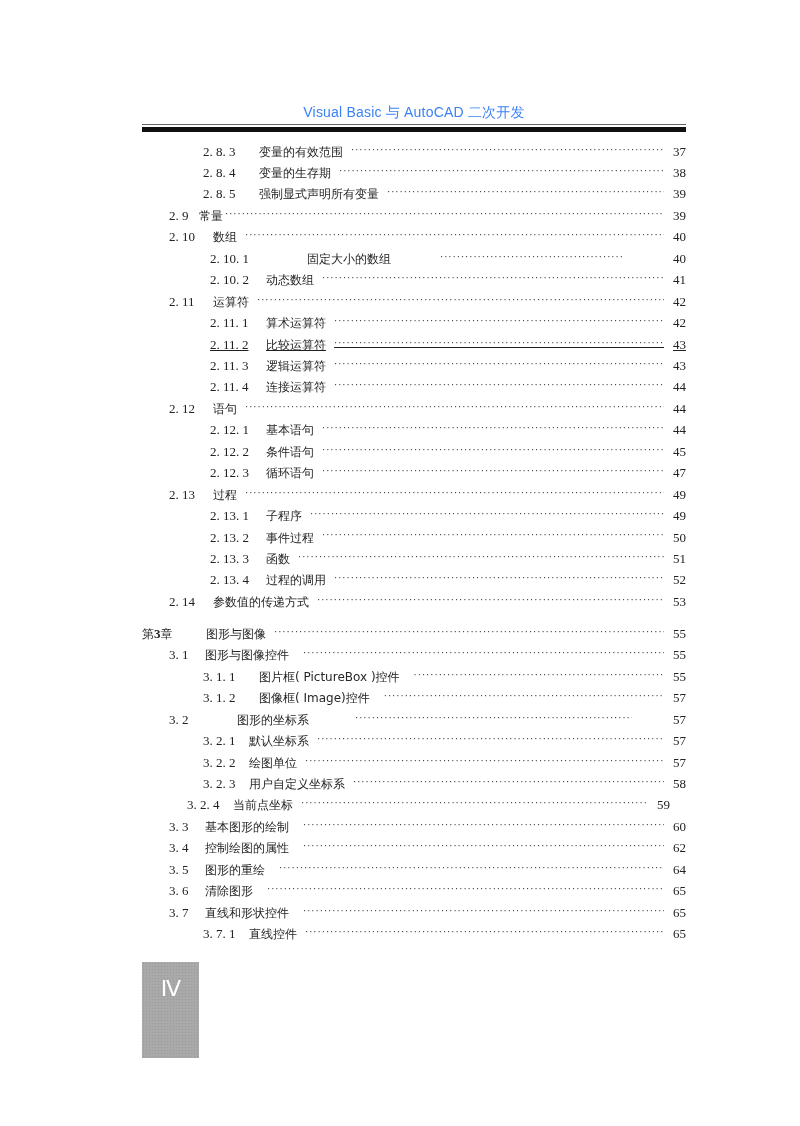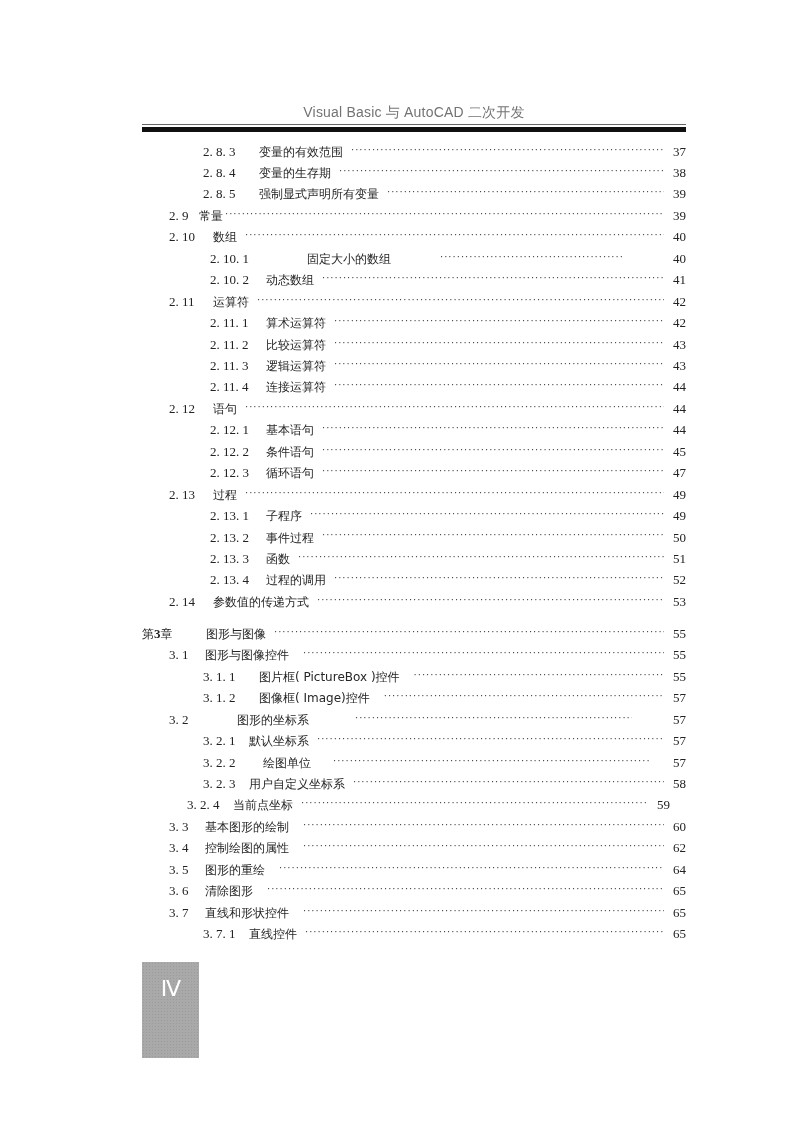--- a/index.html
+++ b/index.html
@@ -1,19 +1,19 @@
 <!DOCTYPE html>
 <html><head>
   <meta charset="utf-8">
   <style>
     html, body { margin: 0; padding: 0; background: #ffffff; }
     body { width: 800px; height: 1126px; position: relative; overflow: hidden;
            font-family: "DejaVu Serif", "Liberation Serif", serif; color: #222; }
     .header-title { position: absolute; left: 142px; width: 544px; top: 104px; text-align: center;
-           font-family: "Liberation Sans", "DejaVu Sans", sans-serif; font-size: 14px; color: #737373; letter-spacing: 0.2px; }
+           font-family: "Liberation Sans", "DejaVu Sans", sans-serif; font-size: 14px; color: #3b82f6; letter-spacing: 0.2px; }
     .rule-thin { position: absolute; left: 142px; width: 544px; top: 124px; height: 1px; background: #666; }
     .rule-thick { position: absolute; left: 142px; width: 544px; top: 127px; height: 5px; background: #111; }
     .toc { position: absolute; left: 0; top: 0; width: 800px; }
     .row { position: absolute; height: 20px; line-height: 20px; font-size: 12.5px; display: flex; align-items: baseline; white-space: nowrap; }
     .row .num { display: inline-block; font-family: "Liberation Serif", "DejaVu Serif", serif; font-size: 13px; }
     .row .title { display: inline-block; font-family: "DejaVu Sans", sans-serif; font-size: 12px; color: #262626; }
     .row .leader { flex: 1; overflow: hidden; margin: 0 4px 0 8px; color: #333; font-size: 10px; letter-spacing: 1px; position: relative; top: -3px; }
     .row .leader::before { content: "··································································································································································"; }
     .row .page { display: inline-block; width: 18px; text-align: right; font-family: "Liberation Serif", "DejaVu Serif", serif; font-size: 13px; }
     .row.l1 .num { width: 44px; }
@@ -83,21 +83,21 @@
     <span class="title">运算符</span>
     <span class="leader"></span>
     <span class="page">42</span>
   </div>
   <div class="row l2" style="left:210px; width:476px; top:313px;">
     <span class="num">2. 11. 1</span>
     <span class="title">算术运算符</span>
     <span class="leader"></span>
     <span class="page">42</span>
   </div>
-  <div class="row l2" style="left:210px; width:476px; top:335px;">
+  <div class="row l2" style="left:210px; width:476px; top:335px;text-decoration:underline;">
     <span class="num">2. 11. 2</span>
     <span class="title">比较运算符</span>
     <span class="leader"></span>
     <span class="page">43</span>
   </div>
   <div class="row l2" style="left:210px; width:476px; top:356px;">
     <span class="num">2. 11. 3</span>
     <span class="title">逻辑运算符</span>
     <span class="leader"></span>
     <span class="page">43</span>
@@ -198,21 +198,21 @@
     <span class="title">图形的坐标系</span>
     <span class="leader" style="margin-left:14px"></span>
     <span class="page">57</span>
   </div>
   <div class="row l2" style="left:203px; width:483px; top:731px;">
     <span class="num" style="width:46px">3. 2. 1</span>
     <span class="title">默认坐标系</span>
     <span class="leader"></span>
     <span class="page">57</span>
   </div>
-  <div class="row l2" style="left:203px; width:483px; top:753px;gap:14px;">
+  <div class="row l2" style="left:203px; width:483px; top:753px;">
     <span class="num" style="width:46px">3. 2. 2</span>
     <span class="title">绘图单位</span>
     <span class="leader"></span>
     <span class="page">57</span>
   </div>
   <div class="row l2" style="left:203px; width:483px; top:774px;">
     <span class="num" style="width:46px">3. 2. 3</span>
     <span class="title">用户自定义坐标系</span>
     <span class="leader"></span>
     <span class="page">58</span>

